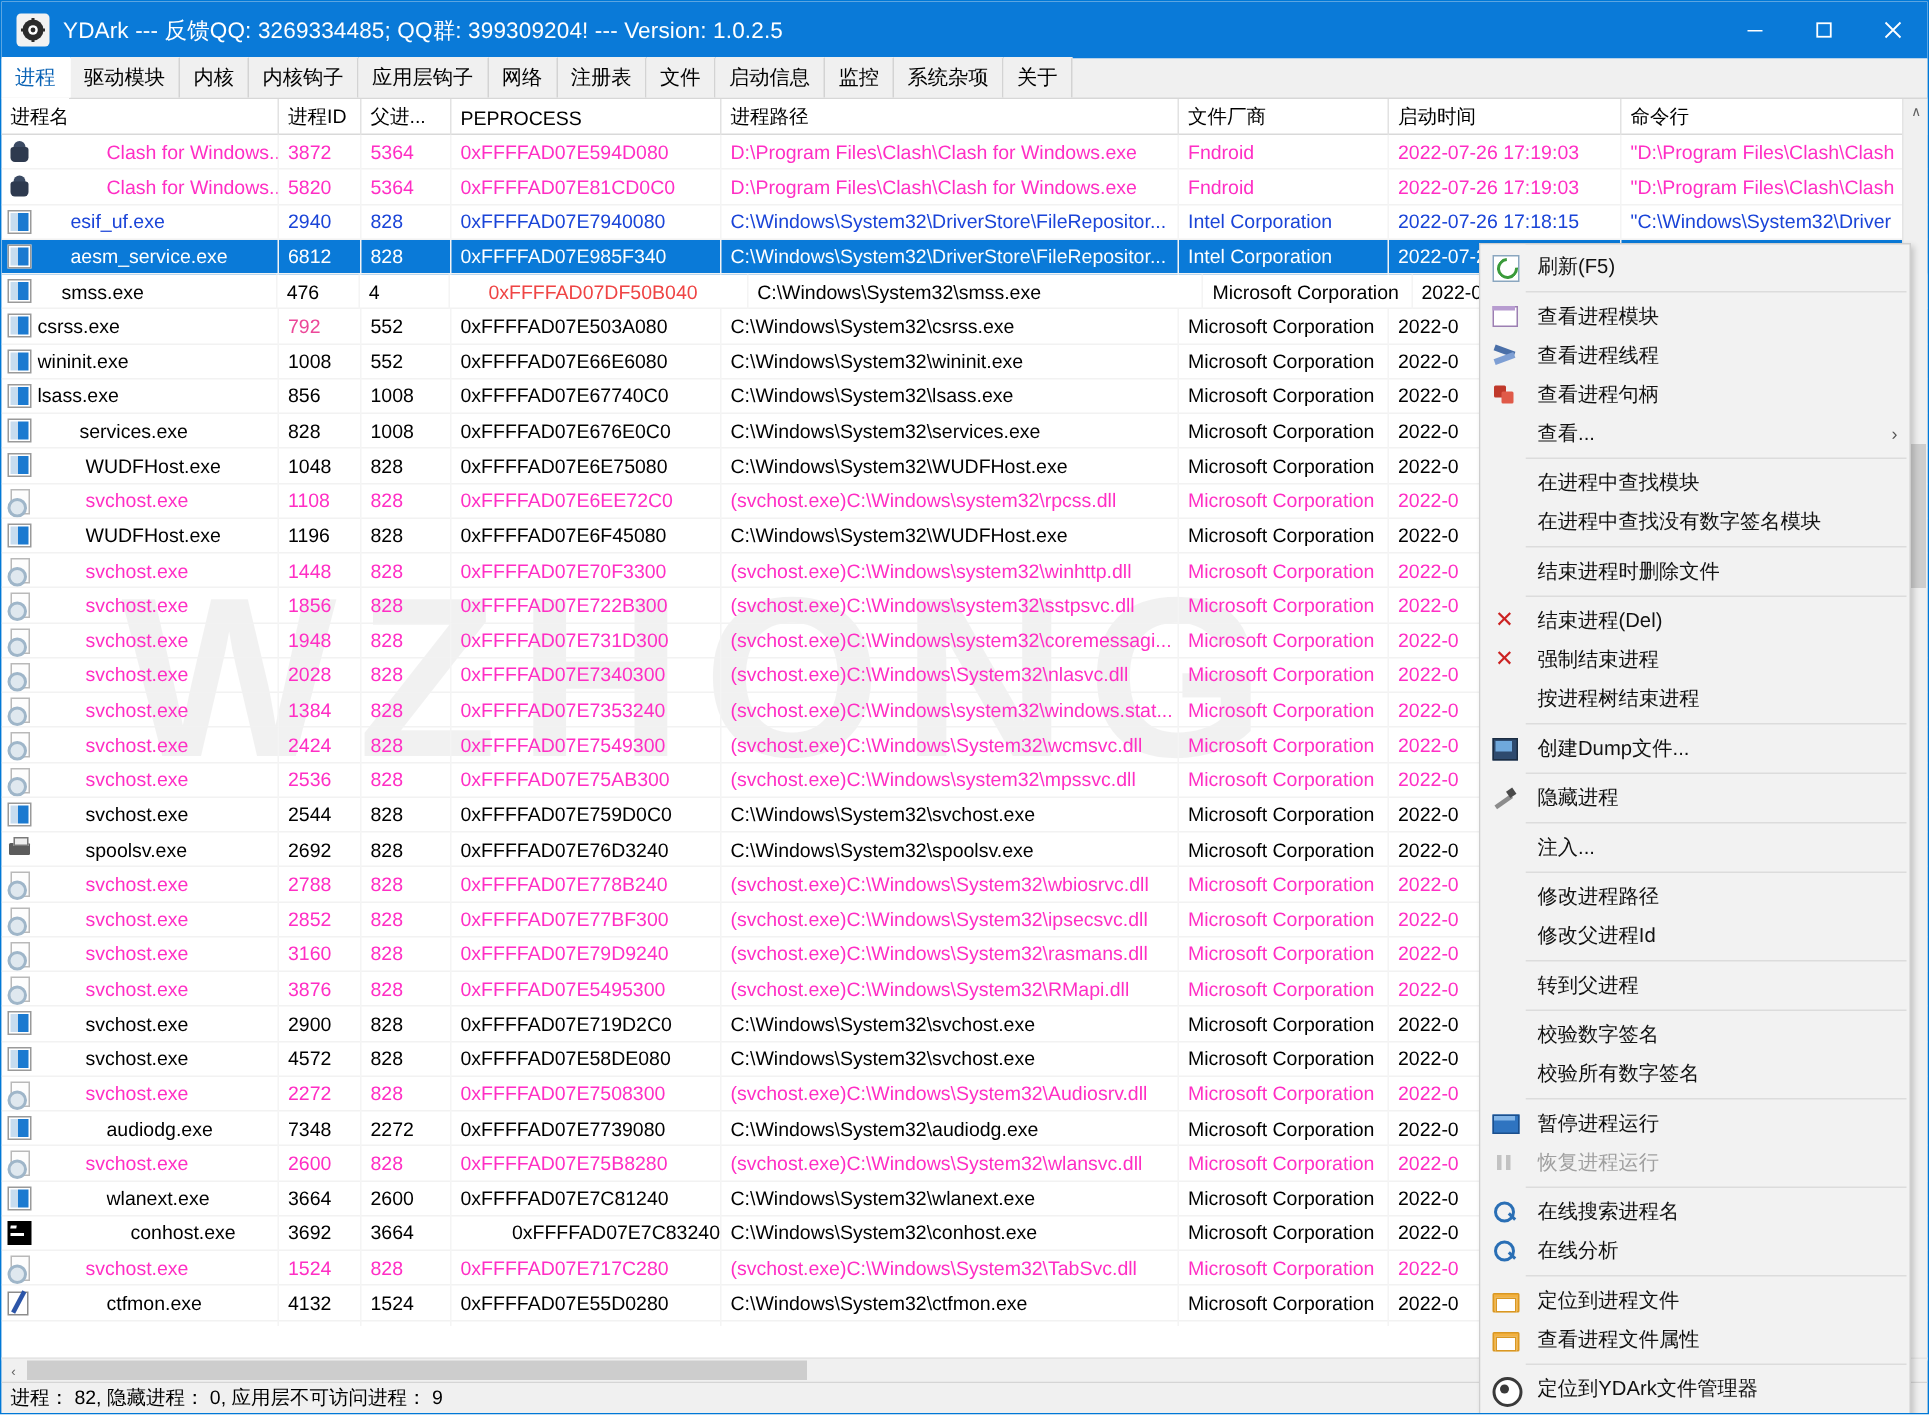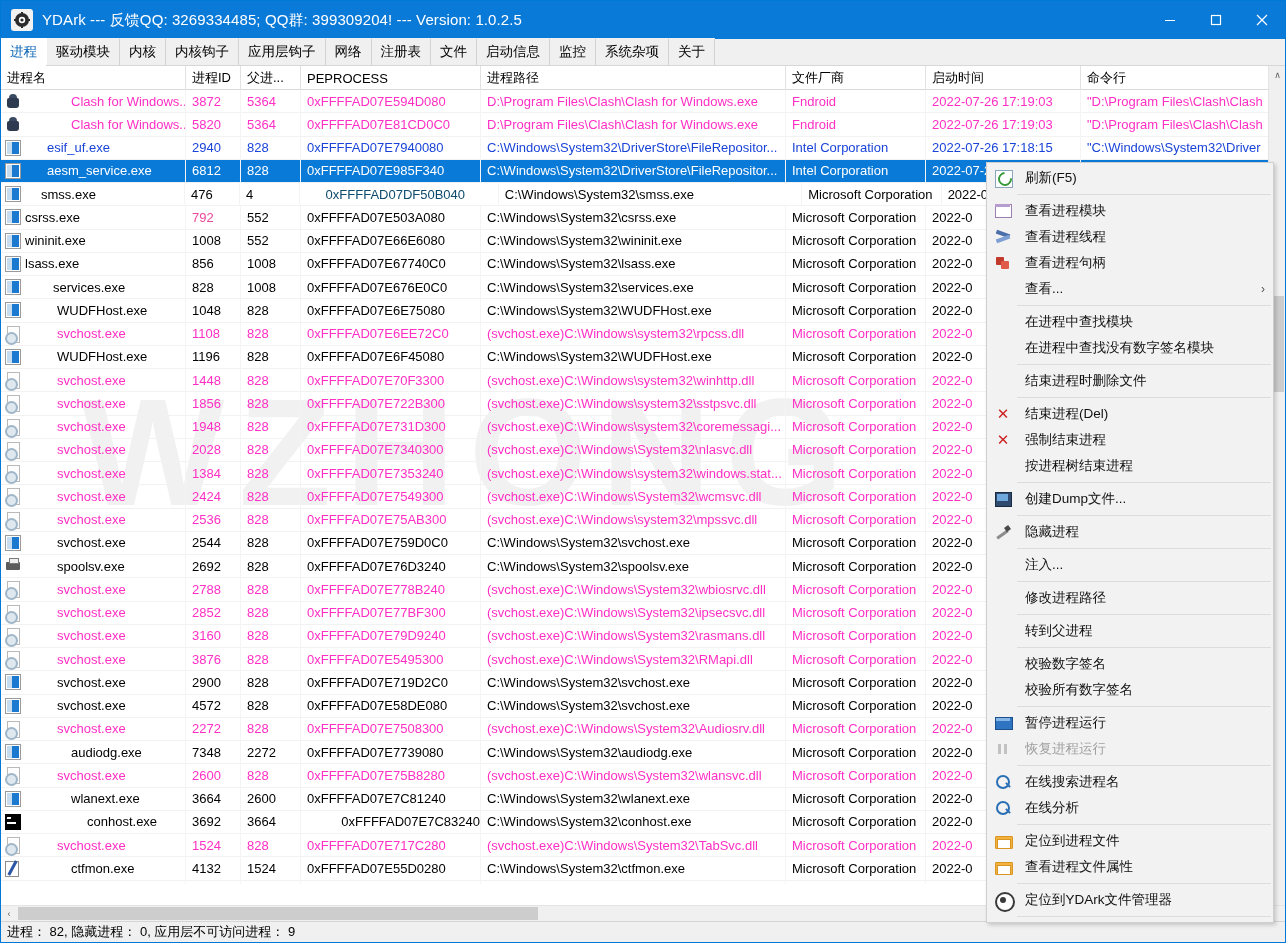--- a/index.html
+++ b/index.html
@@ -411,21 +411,21 @@
           <div class="cell" style="width: 155px; color: rgb(26, 68, 216);">2022-07-26 17:18:16</div>
           <div class="cell" style="width: 190px; color: rgb(26, 68, 216);">C:\Windows\System32\Driver</div>
         </div>
         <div class="row">
           <div class="cell c-name" style="width: 185px; color: rgb(0, 0, 0);">
             <span class="ico ico-app"></span>
             <span class="nm" style="margin-left: 16px;">smss.exe</span>
           </div>
           <div class="cell" style="width: 55px; color: rgb(0, 0, 0);">476</div>
           <div class="cell" style="width: 60px; color: rgb(0, 0, 0);">4</div>
-          <div class="cell" style="width: 180px; color: #0c4a6e; margin-left: 20px;">0xFFFFAD07DF50B040</div>
+          <div class="cell" style="width: 180px; color: #ef4444; margin-left: 20px;">0xFFFFAD07DF50B040</div>
           <div class="cell" style="width: 305px; color: rgb(0, 0, 0);">C:\Windows\System32\smss.exe</div>
           <div class="cell" style="width: 140px; color: rgb(0, 0, 0);">Microsoft Corporation</div>
           <div class="cell" style="width: 155px; color: rgb(0, 0, 0);">2022-0</div>
           <div class="cell" style="width: 190px; color: rgb(0, 0, 0);"></div>
         </div>
         <div class="row">
           <div class="cell c-name" style="width: 185px; color: rgb(0, 0, 0);">
             <span class="ico ico-app"></span>
             <span class="nm" style="margin-left: 0px;">csrss.exe</span>
           </div>
@@ -888,20 +888,23 @@
         <span class="mlabel">隐藏进程</span>
       </div>
       <div class="sep"></div>
       <div class="mi">
         <span class="mlabel">注入...</span>
       </div>
       <div class="sep"></div>
       <div class="mi">
         <span class="mlabel">修改进程路径</span>
       </div>
+      <div class="mi">
+        <span class="mlabel">修改父进程Id</span>
+      </div>
       <div class="sep"></div>
       <div class="mi">
         <span class="mlabel">转到父进程</span>
       </div>
       <div class="sep"></div>
       <div class="mi">
         <span class="mlabel">校验数字签名</span>
       </div>
       <div class="mi">
         <span class="mlabel">校验所有数字签名</span>

